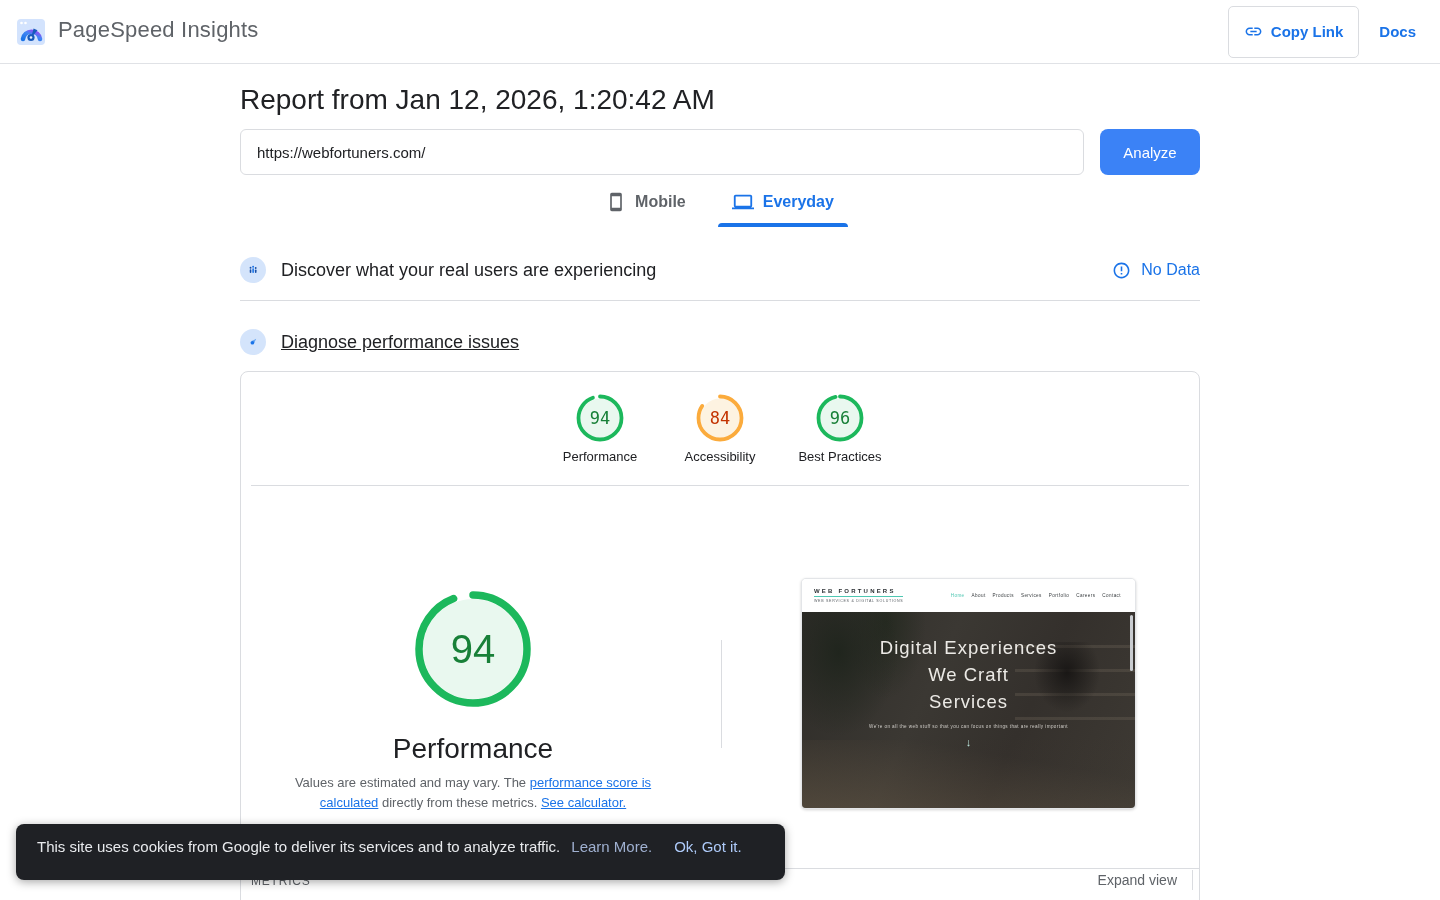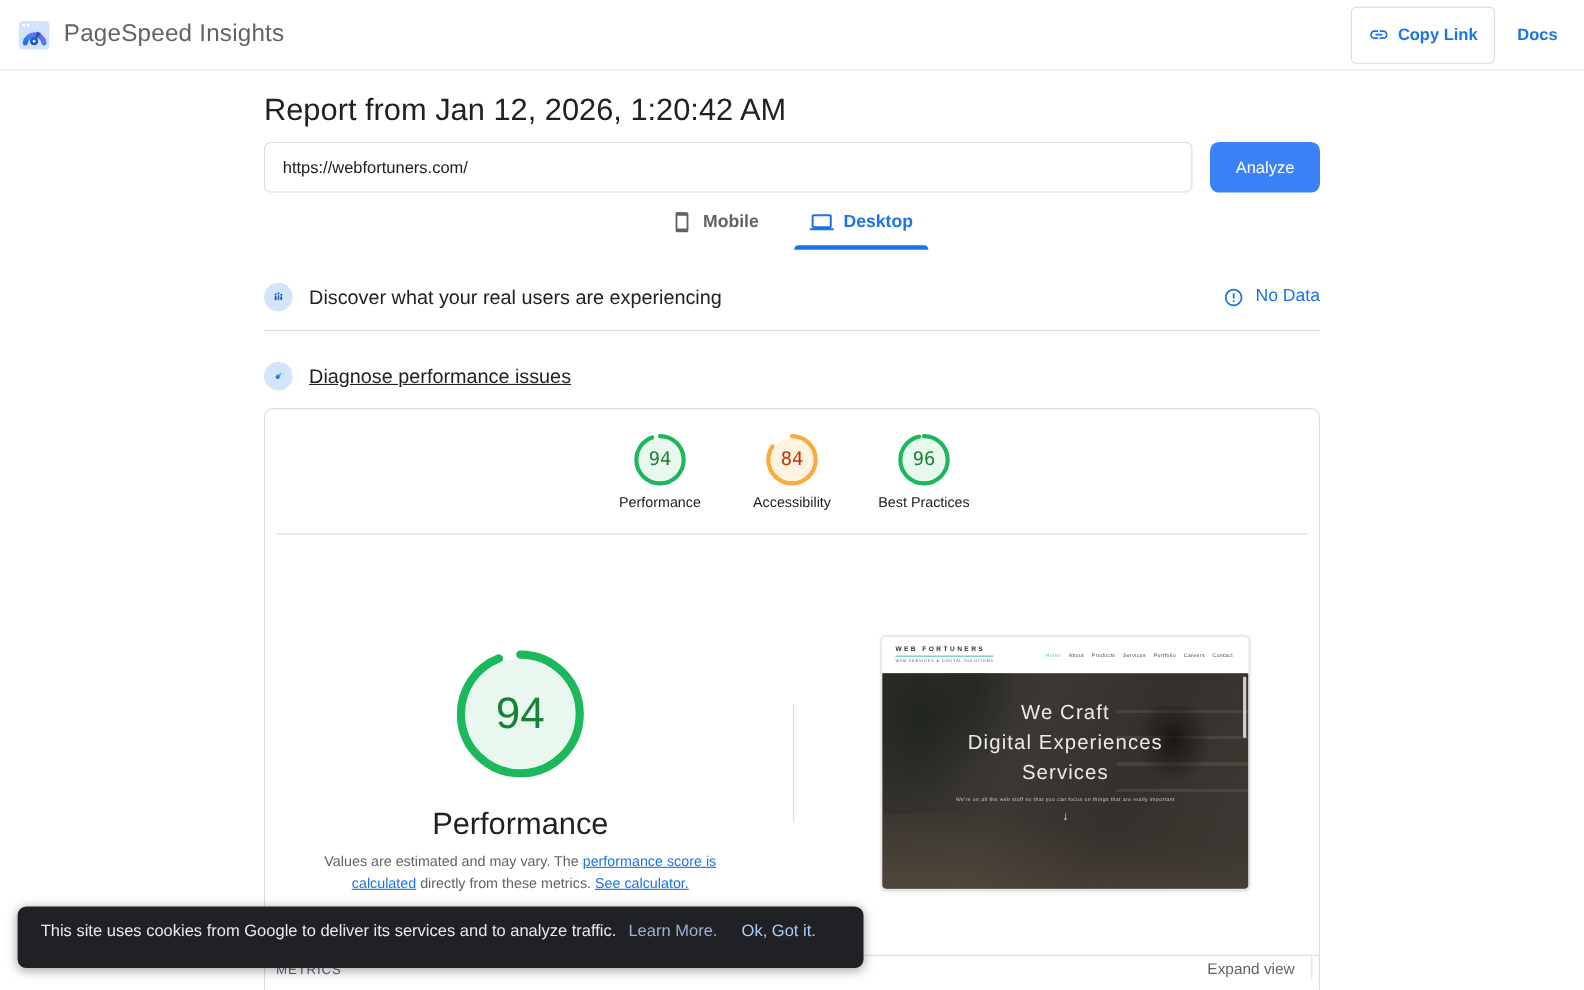--- a/index.html
+++ b/index.html
@@ -167,21 +167,21 @@
         </svg>
       </span>
       <span>Mobile</span>
     </div>
     <div class="tab selected">
       <span>
         <svg width="22" height="22" viewBox="0 0 24 24" fill="#1a73e8">
           <path d="M20 18c1.1 0 1.99-.9 1.99-2L22 6c0-1.1-.9-2-2-2H4c-1.1 0-2 .9-2 2v10c0 1.1.9 2 2 2H0v2h24v-2h-4zM4 6h16v10H4V6z"></path>
         </svg>
       </span>
-      <span>Desktop</span>
+      <span>Everyday</span>
     </div>
   </div>
 
   <div class="section-row">
     <div class="section-left">
       <span class="section-icon">
         <svg width="16" height="16" viewBox="0 0 26 26">
           <circle cx="9" cy="9.4" r="1.5" fill="#174ea6"></circle>
           <circle cx="13.2" cy="7.6" r="1.6" fill="#1a73e8"></circle>
           <circle cx="17.4" cy="9.8" r="1.5" fill="#174ea6"></circle>
@@ -288,22 +288,22 @@
           <span>Careers</span>
           <span>Contact</span>
         </div>
       </div>
       <div class="hero">
         <div class="hero-plant"></div>
         <div class="hero-shelf"></div>
         <div class="hero-person"></div>
         <div class="hero-table"></div>
         <div class="hero-text">
+          <div>Digital Experiences</div>
           <div>We Craft</div>
-          <div>Digital Experiences</div>
           <div>Services</div>
         </div>
         <div class="hero-caption">We're on all the web stuff so that you can focus on things that are really important</div>
         <div class="hero-arrow">↓</div>
       </div>
       <div class="thumb-scrollbar"></div>
     </div>
 
     <hr class="metrics-line">
     <div class="metrics-label">METRICS</div>

